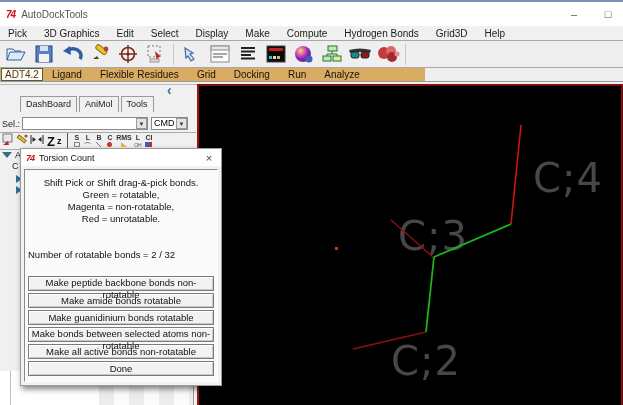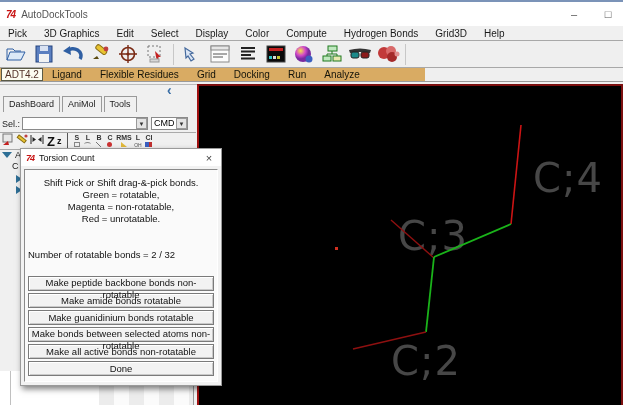--- a/index.html
+++ b/index.html
@@ -35,21 +35,21 @@
   .tab.active { background:#fcfcf0; border:1px solid #5a5a46; color:#533228;
     padding:0 3px; margin-left:1px; height:13px; line-height:12px; }
 
   
   .main { position:absolute; top:84px; left:0; right:0; bottom:0; display:flex; }
 
   
   .sidepanel { width:197px; background:#f0f0f0; position:relative; border-top:1px solid #bbb; }
   .collapse-arrow { position:absolute; left:167px; top:0px; color:#3a6ea5; font-size:14px;
     font-weight:bold; line-height:10px; }
-  .ptabs { position:absolute; left:3px; top:11px; display:flex; }
+  .ptabs { position:absolute; left:20px; top:11px; display:flex; }
   .ptab { font-size:9px; color:#222; border:1px solid #9a9a9a; border-bottom:none;
     background:#f0f0f0; padding:2px 5px 3px; margin-right:2px; }
   .selrow { position:absolute; left:2px; top:31px; width:193px; height:15px;
     display:flex; align-items:center; }
   .sel-label { font-size:9px; color:#222; margin-right:2px; }
   .combo { background:#fff; border:1px solid #8a8a8a; height:13px; display:flex;
     font-size:9px; }
   .combo .arrow-btn { width:11px; height:11px; background:#e4e4e4; border:1px solid #9a9a9a;
     margin-left:auto; font-size:6px; text-align:center; line-height:10px; color:#333; }
   .sel-combo { width:126px; }
@@ -126,21 +126,21 @@
       <span class="win-btn">□</span>
     </div>
   </div>
 
   <div class="menubar">
     <span class="menu-item">Pick</span>
     <span class="menu-item">3D Graphics</span>
     <span class="menu-item">Edit</span>
     <span class="menu-item">Select</span>
     <span class="menu-item">Display</span>
-    <span class="menu-item">Color</span>
+    <span class="menu-item">Make</span>
     <span class="menu-item">Compute</span>
     <span class="menu-item">Hydrogen Bonds</span>
     <span class="menu-item">Grid3D</span>
     <span class="menu-item">Help</span>
   </div>
 
   <div class="toolbar">
     <span class="tb-icon">
       <svg width="22" height="20">
           <path d="M2 16 L5 8 L20 8 L16 16 Z" fill="#dce9f7" stroke="#2f5fa3"></path>

